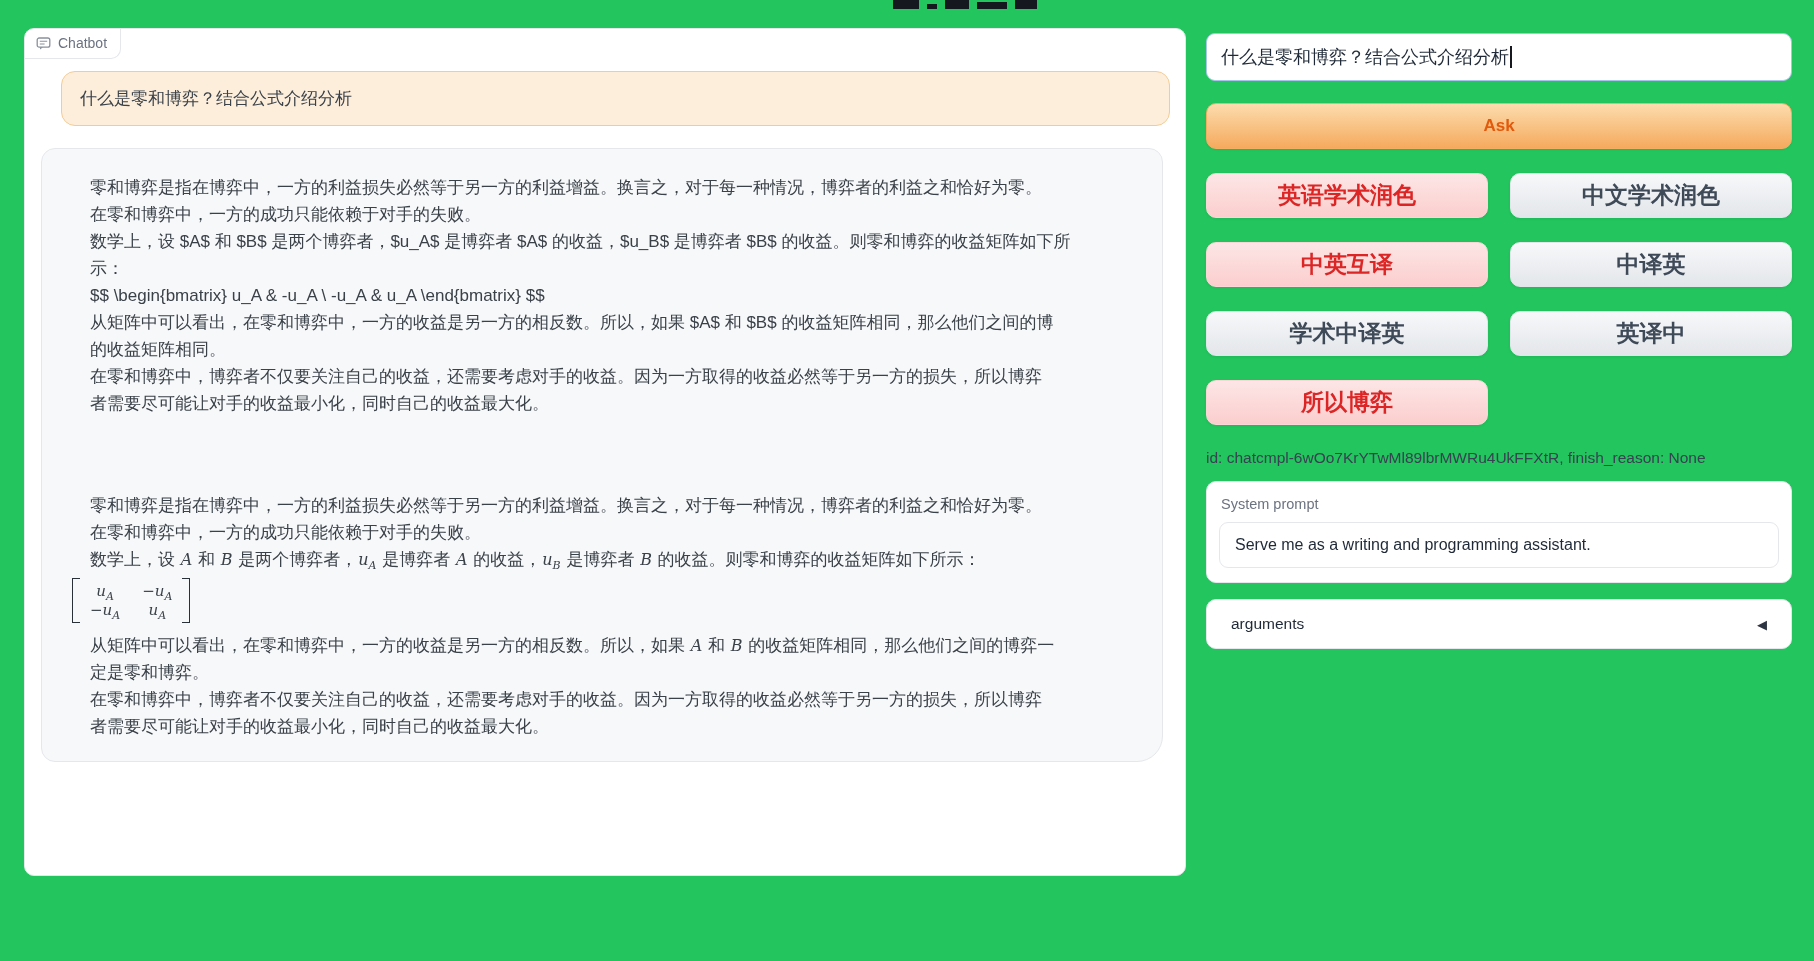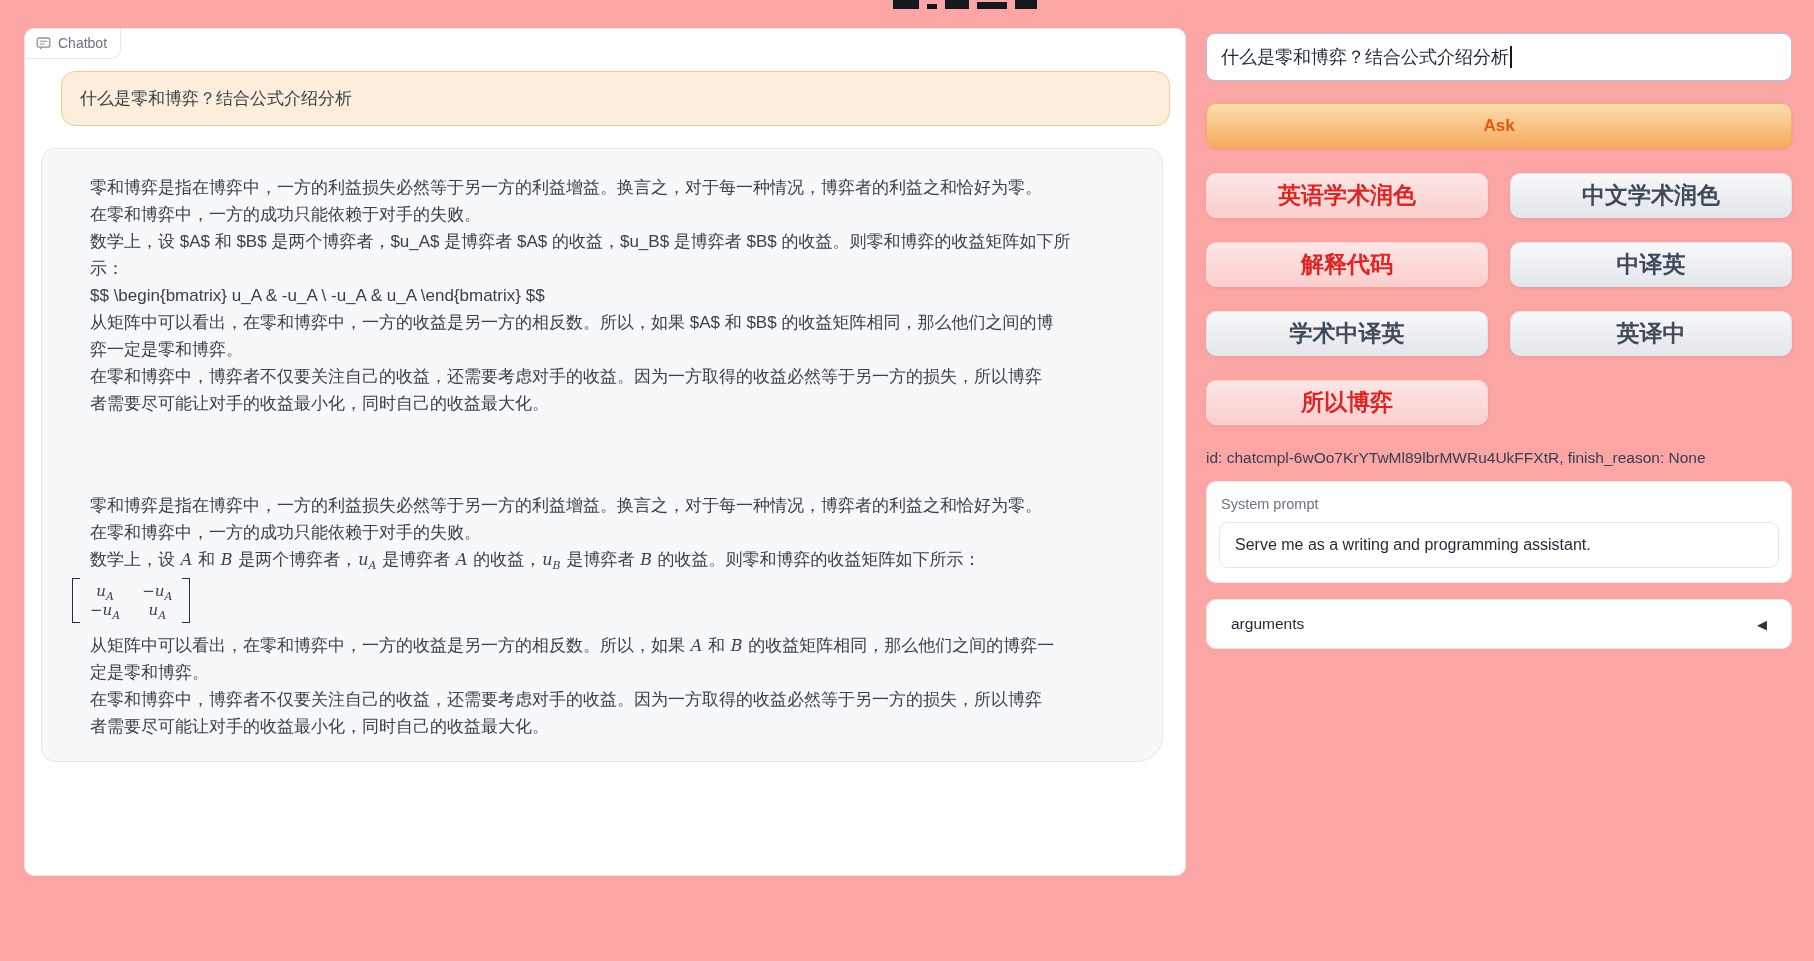--- a/index.html
+++ b/index.html
@@ -1,18 +1,18 @@
 <!DOCTYPE html>
 <html><head>
 <meta charset="utf-8">
 <style>
   * { margin:0; padding:0; box-sizing:border-box; }
   html,body { background:#ffffff; }
   body { font-family:"Liberation Sans","DejaVu Sans",sans-serif; color:#333a44; }
-  .stage { position:relative; width:1814px; height:961px; overflow:hidden; background:#fca5a5; }
+  .stage { position:relative; width:1814px; height:961px; overflow:hidden; background:#22c55e; }
 
   
   .clipped-title { position:absolute; left:893px; top:0; height:9px; display:flex; gap:8px; align-items:flex-end; }
   .clipped-title span { display:block; background:#15181e; }
 
   
   .chat-panel { position:absolute; left:24px; top:28px; width:1162px; height:848px;
     border:1px solid #e5e7eb; border-radius:10px; background:#fff; overflow:hidden; }
   .chat-label-tab { position:absolute; left:0; top:0; display:inline-flex; align-items:center; gap:7px;
     padding:6px 13px 7px 11px; background:#fff; border-right:1px solid #e5e7eb; border-bottom:1px solid #e5e7eb;
@@ -94,21 +94,21 @@
       <span>什么是零和博弈？结合公式介绍分析</span>
     </div>
 
     <div class="bubble-bot">
       <div class="msg-line">零和博弈是指在博弈中，一方的利益损失必然等于另一方的利益增益。换言之，对于每一种情况，博弈者的利益之和恰好为零。</div>
       <div class="msg-line">在零和博弈中，一方的成功只能依赖于对手的失败。</div>
       <div class="msg-line">数学上，设 $A$ 和 $B$ 是两个博弈者，$u_A$ 是博弈者 $A$ 的收益，$u_B$ 是博弈者 $B$ 的收益。则零和博弈的收益矩阵如下所</div>
       <div class="msg-line">示：</div>
       <div class="msg-line">$$ \begin{bmatrix} u_A &amp; -u_A \ -u_A &amp; u_A \end{bmatrix} $$</div>
       <div class="msg-line">从矩阵中可以看出，在零和博弈中，一方的收益是另一方的相反数。所以，如果 $A$ 和 $B$ 的收益矩阵相同，那么他们之间的博</div>
-      <div class="msg-line">弈一定是零和博弈。</div>
+      <div class="msg-line">的收益矩阵相同。</div>
       <div class="msg-line">在零和博弈中，博弈者不仅要关注自己的收益，还需要考虑对手的收益。因为一方取得的收益必然等于另一方的损失，所以博弈</div>
       <div class="msg-line">者需要尽可能让对手的收益最小化，同时自己的收益最大化。</div>
 
       <div class="para-gap"></div>
 
       <div class="msg-line">零和博弈是指在博弈中，一方的利益损失必然等于另一方的利益增益。换言之，对于每一种情况，博弈者的利益之和恰好为零。</div>
       <div class="msg-line">在零和博弈中，一方的成功只能依赖于对手的失败。</div>
       <div class="msg-line">数学上，设 <i class="mi">A</i> 和 <i class="mi">B</i> 是两个博弈者，<i class="mi">u<sub>A</sub></i> 是博弈者 <i class="mi">A</i> 的收益，<i class="mi">u<sub>B</sub></i> 是博弈者 <i class="mi">B</i> 的收益。则零和博弈的收益矩阵如下所示：</div>
 
       <div class="matrix-wrap">
@@ -136,21 +136,21 @@
     <div class="query-box">
       <span>什么是零和博弈？结合公式介绍分析</span>
       <span class="caret"></span>
     </div>
 
     <button class="ask-btn">Ask</button>
 
     <div class="btn-grid">
       <button class="qbtn pink">英语学术润色</button>
       <button class="qbtn gray">中文学术润色</button>
-      <button class="qbtn pink">解释代码</button>
+      <button class="qbtn pink">中英互译</button>
       <button class="qbtn gray">中译英</button>
       <button class="qbtn gray">学术中译英</button>
       <button class="qbtn gray">英译中</button>
       <button class="qbtn pink">所以博弈</button>
     </div>
 
     <div class="status-line">id: chatcmpl-6wOo7KrYTwMl89lbrMWRu4UkFFXtR, finish_reason: None</div>
 
     <div class="sys-card">
       <div class="sys-label">System prompt</div>

